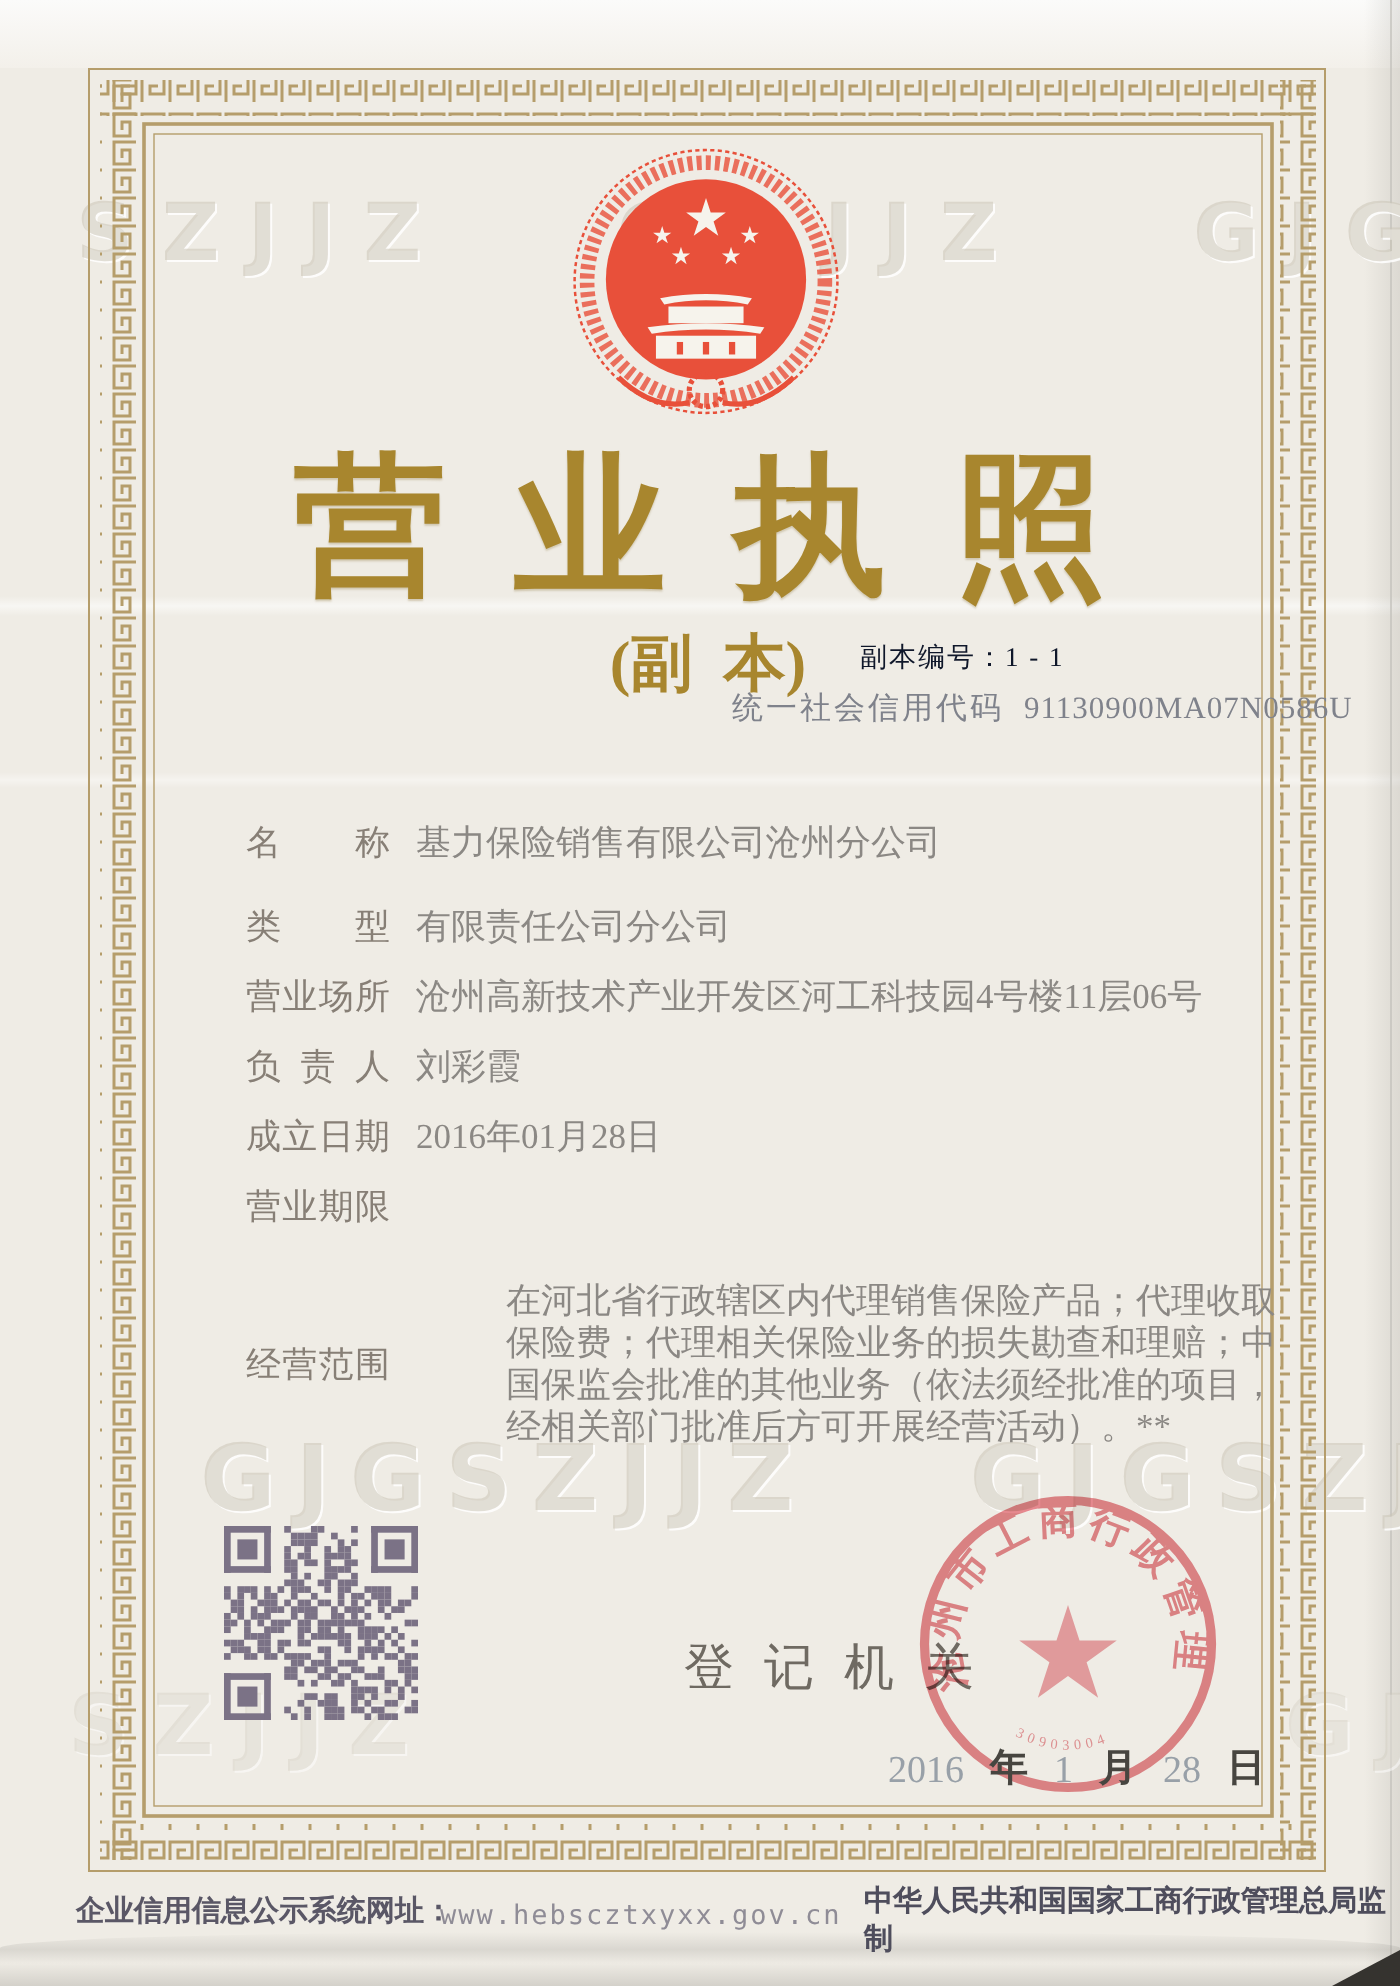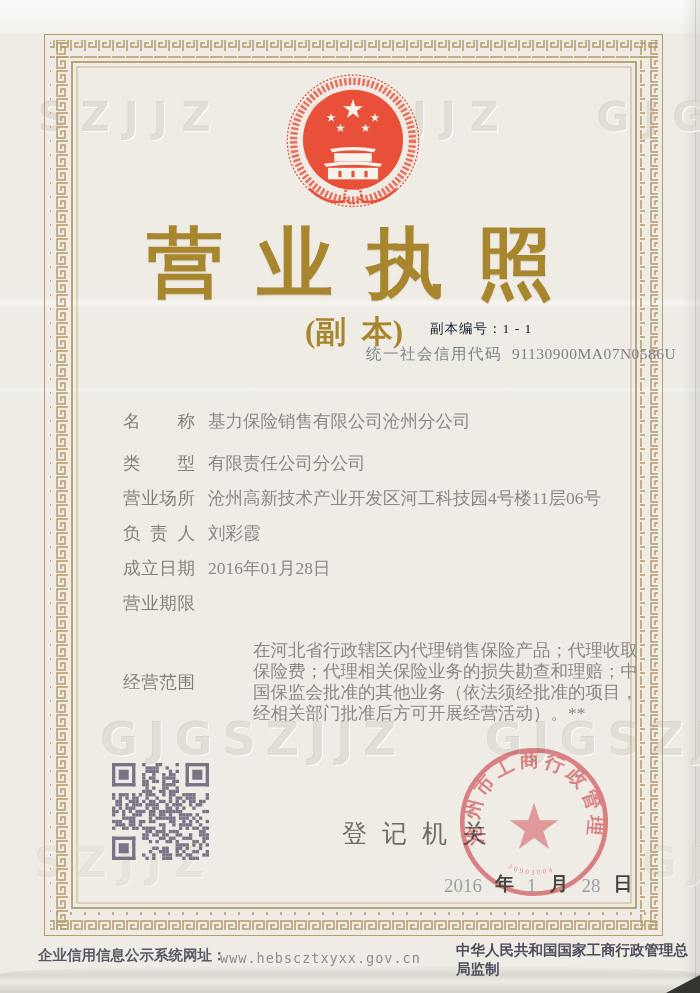--- a/index.html
+++ b/index.html
@@ -55,21 +55,21 @@
   .seal{left:452px;top:740px;width:164px;height:164px;opacity:.85;
     mix-blend-mode:multiply;}
   .date-row{left:444px;top:871px;display:flex;gap:13px;font-size:19px;
     align-items:flex-end;}
   .date-num{color:#98a0a8;}
   .date-unit{color:#474540;font-weight:700;}
   
   .footer-left{left:38px;top:946px;font-size:14.5px;font-weight:700;color:#5a5766;}
   .footer-url{left:220px;top:950px;font-size:13.5px;color:#8f8c96;
     font-family:"DejaVu Sans Mono",monospace;letter-spacing:1px;}
-  .footer-right{left:456px;top:941px;font-size:14.5px;font-weight:700;color:#4e4d5c;}
+  .footer-right{left:432px;top:941px;font-size:14.5px;font-weight:700;color:#4e4d5c;}
 </style>
 </head>
 <body>
 
 <div class="page">
 
   <div class="abs top-strip"></div>
   <div class="abs crease1"></div>
   <div class="abs crease2"></div>
   <div class="abs right-strip"></div>

